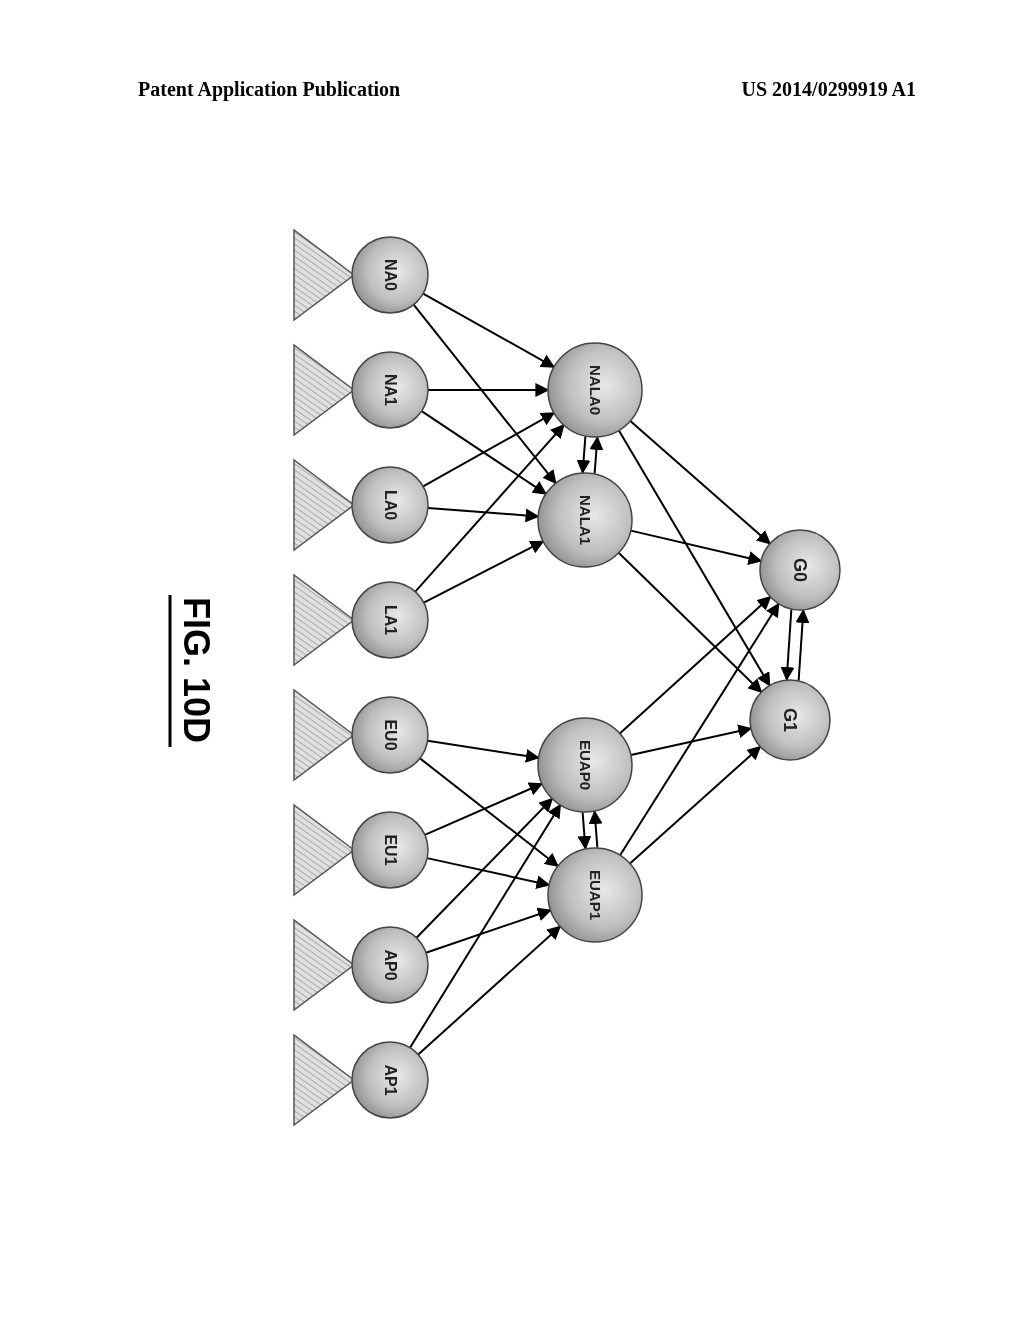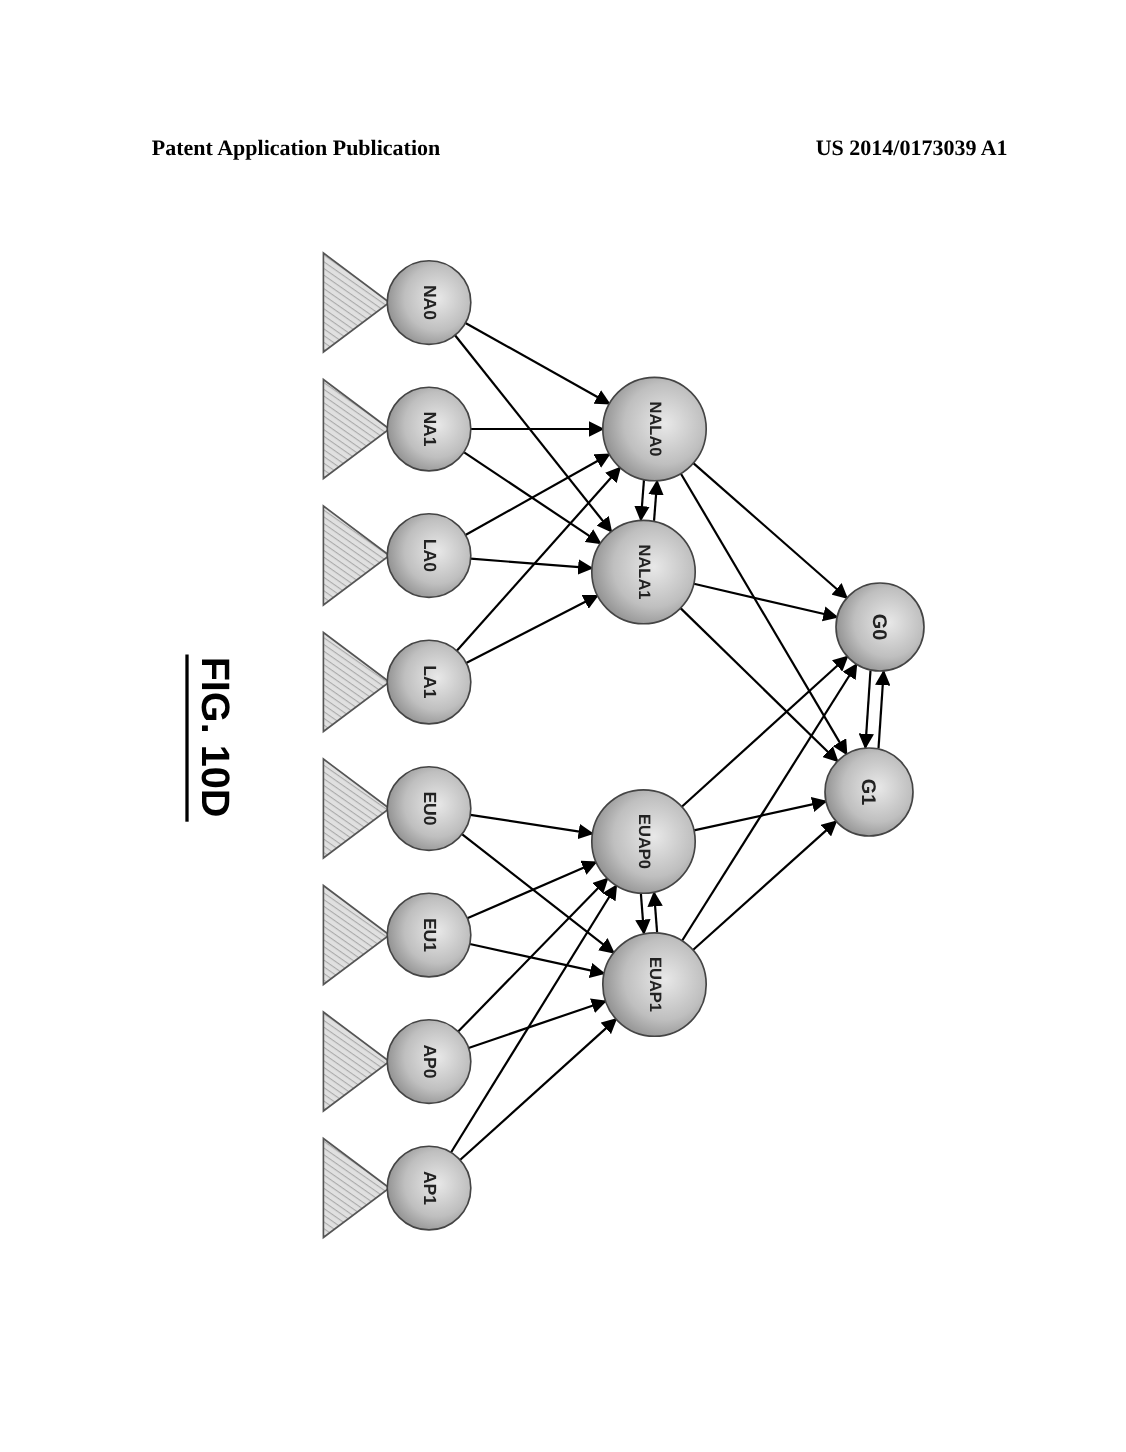--- a/index.html
+++ b/index.html
@@ -14,21 +14,20 @@
   .header {
     position: absolute;
     top: 78px;
     left: 0;
     width: 100%;
     padding: 0 108px 0 138px;
     display: flex;
     justify-content: space-between;
     font-size: 20px;
     color: #000;
-    margin-top: 46px;
   }
   .header span { font-weight: bold; }
   .diagram-wrap {
     position: absolute;
     left: 130px;
     top: 160px;
     width: 760px;
     height: 1020px;
     
     transform: translate(760px, 0) rotate(90deg);
@@ -53,21 +52,21 @@
     text-anchor: middle;
     dominant-baseline: hanging;
     font-size: 36px;
   }
 </style>
 </head>
 <body>
 
 <div class="header">
   <span>Patent Application Publication</span>
-  <span>US 2014/0173039 A1</span>
+  <span>US 2014/0299919 A1</span>
 </div>
 
 <div class="diagram-wrap">
   <svg class="diagram" viewBox="0 0 1020 760">
     <defs>
       <radialGradient id="nodeGrad" cx="45%" cy="40%" r="65%">
         <stop offset="0%" stop-color="#e8e8e8"></stop>
         <stop offset="60%" stop-color="#bfbfbf"></stop>
         <stop offset="100%" stop-color="#8a8a8a"></stop>
       </radialGradient>

